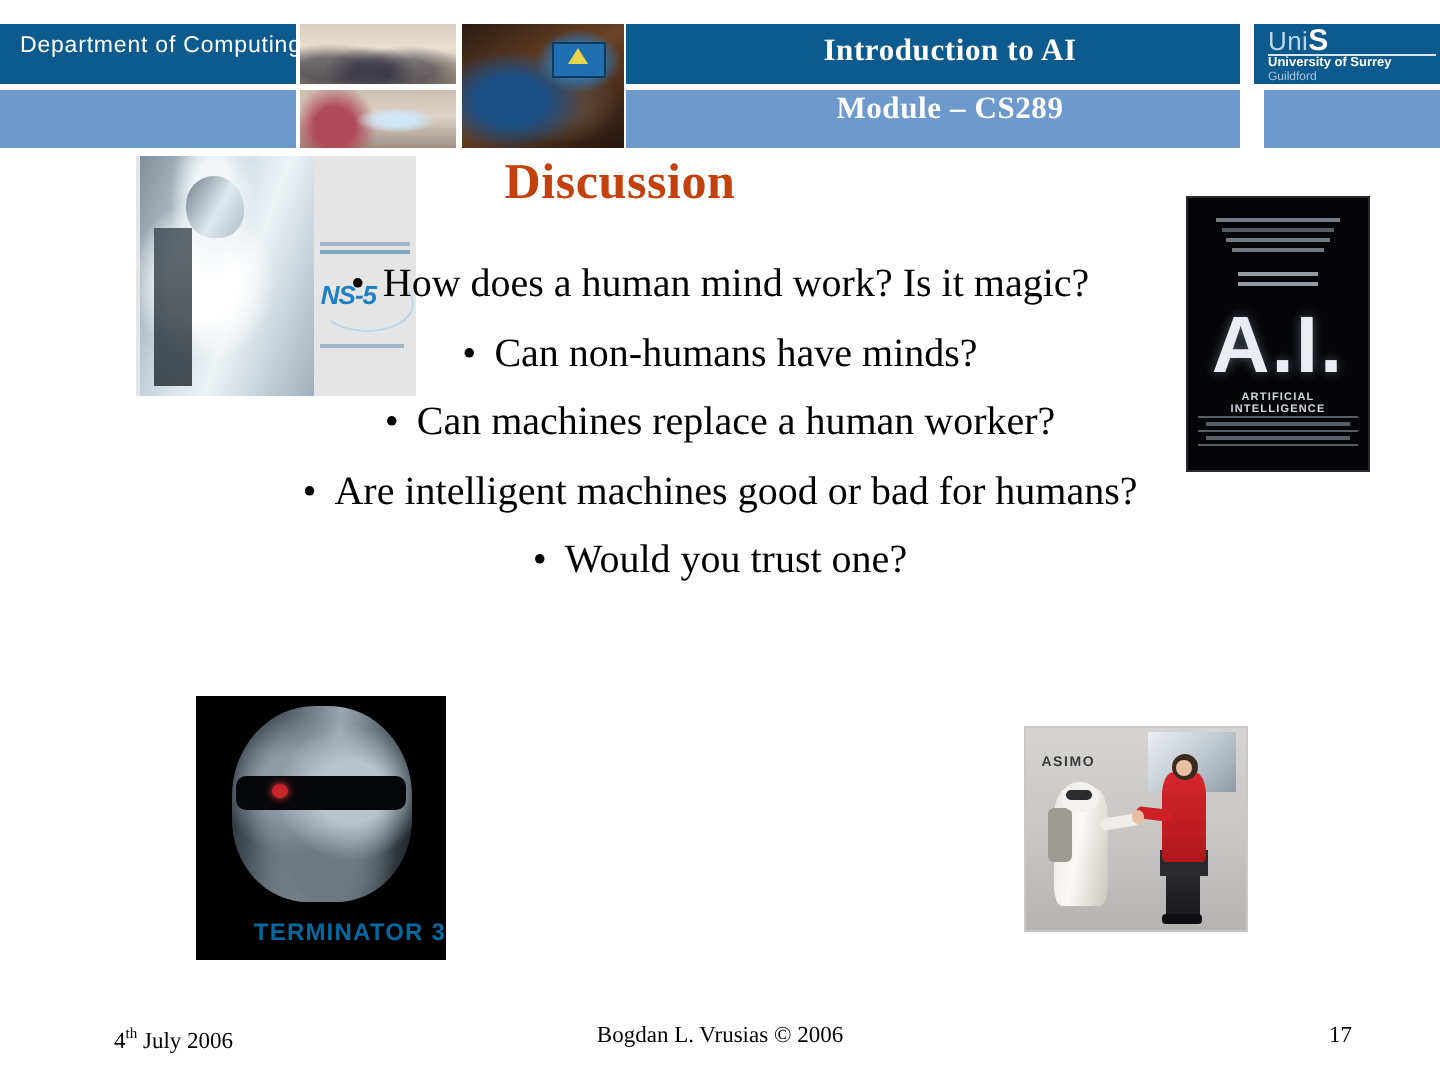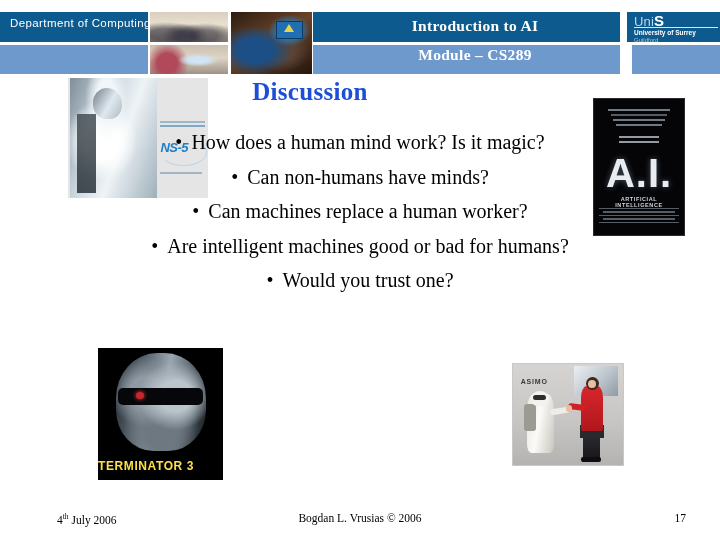--- a/index.html
+++ b/index.html
@@ -186,21 +186,21 @@
     font-weight: bold;
     letter-spacing: .3px;
   }
 
   
   .slide-title {
     position: absolute;
     left: 0; top: 78px;
     width: 620px;
     text-align: center;
-    color: #1d4ed8;
+    color: #c2410c;
     font-size: 25px;
     font-weight: bold;
     letter-spacing: .3px;
   }
 
   
   .bullets {
     position: absolute;
     left: 0; top: 125px;
     width: 720px;
@@ -392,22 +392,22 @@
     left: 30%; top: 33%;
     width: 7%; height: 6%;
     background: #c6262c;
     border-radius: 50%;
     box-shadow: 0 0 4px #ff3b3b;
   }
   .t3-title {
     position: absolute;
     left: 0; bottom: 5%;
     width: 100%;
-    text-align: left;
-    color: #fde047;
+    text-align: right;
+    color: #0369a1;
     font-family: "Liberation Sans", "DejaVu Sans", sans-serif;
     font-size: 12px;
     font-weight: bold;
     letter-spacing: .6px;
   }
 
   
   .img-asimo {
     left: 512px; top: 363px;
     width: 110px; height: 101px;
@@ -536,21 +536,21 @@
   }
   .foot-date sup { font-size: 7.5px; }
   .foot-author {
     position: absolute;
     left: 0; top: 4px;
     width: 720px;
     text-align: center;
   }
   .foot-page {
     position: absolute;
-    right: 34px; top: 4px;
+    right: 44px; top: 4px;
   }
 </style>
 </head>
 <body>
 
 <div class="slide">
 
   <div class="header">
     <div class="band-dark-left"></div>
     <div class="band-light-left"></div>

